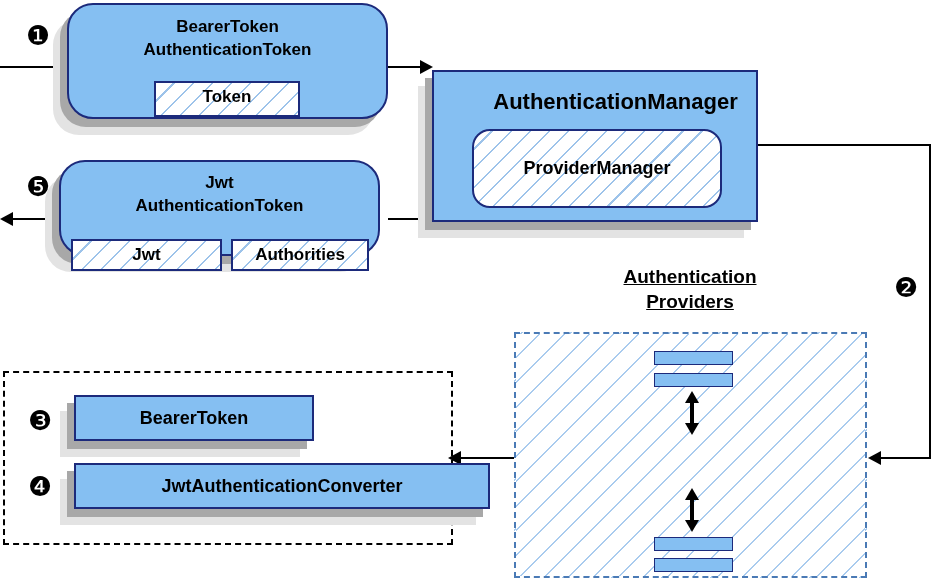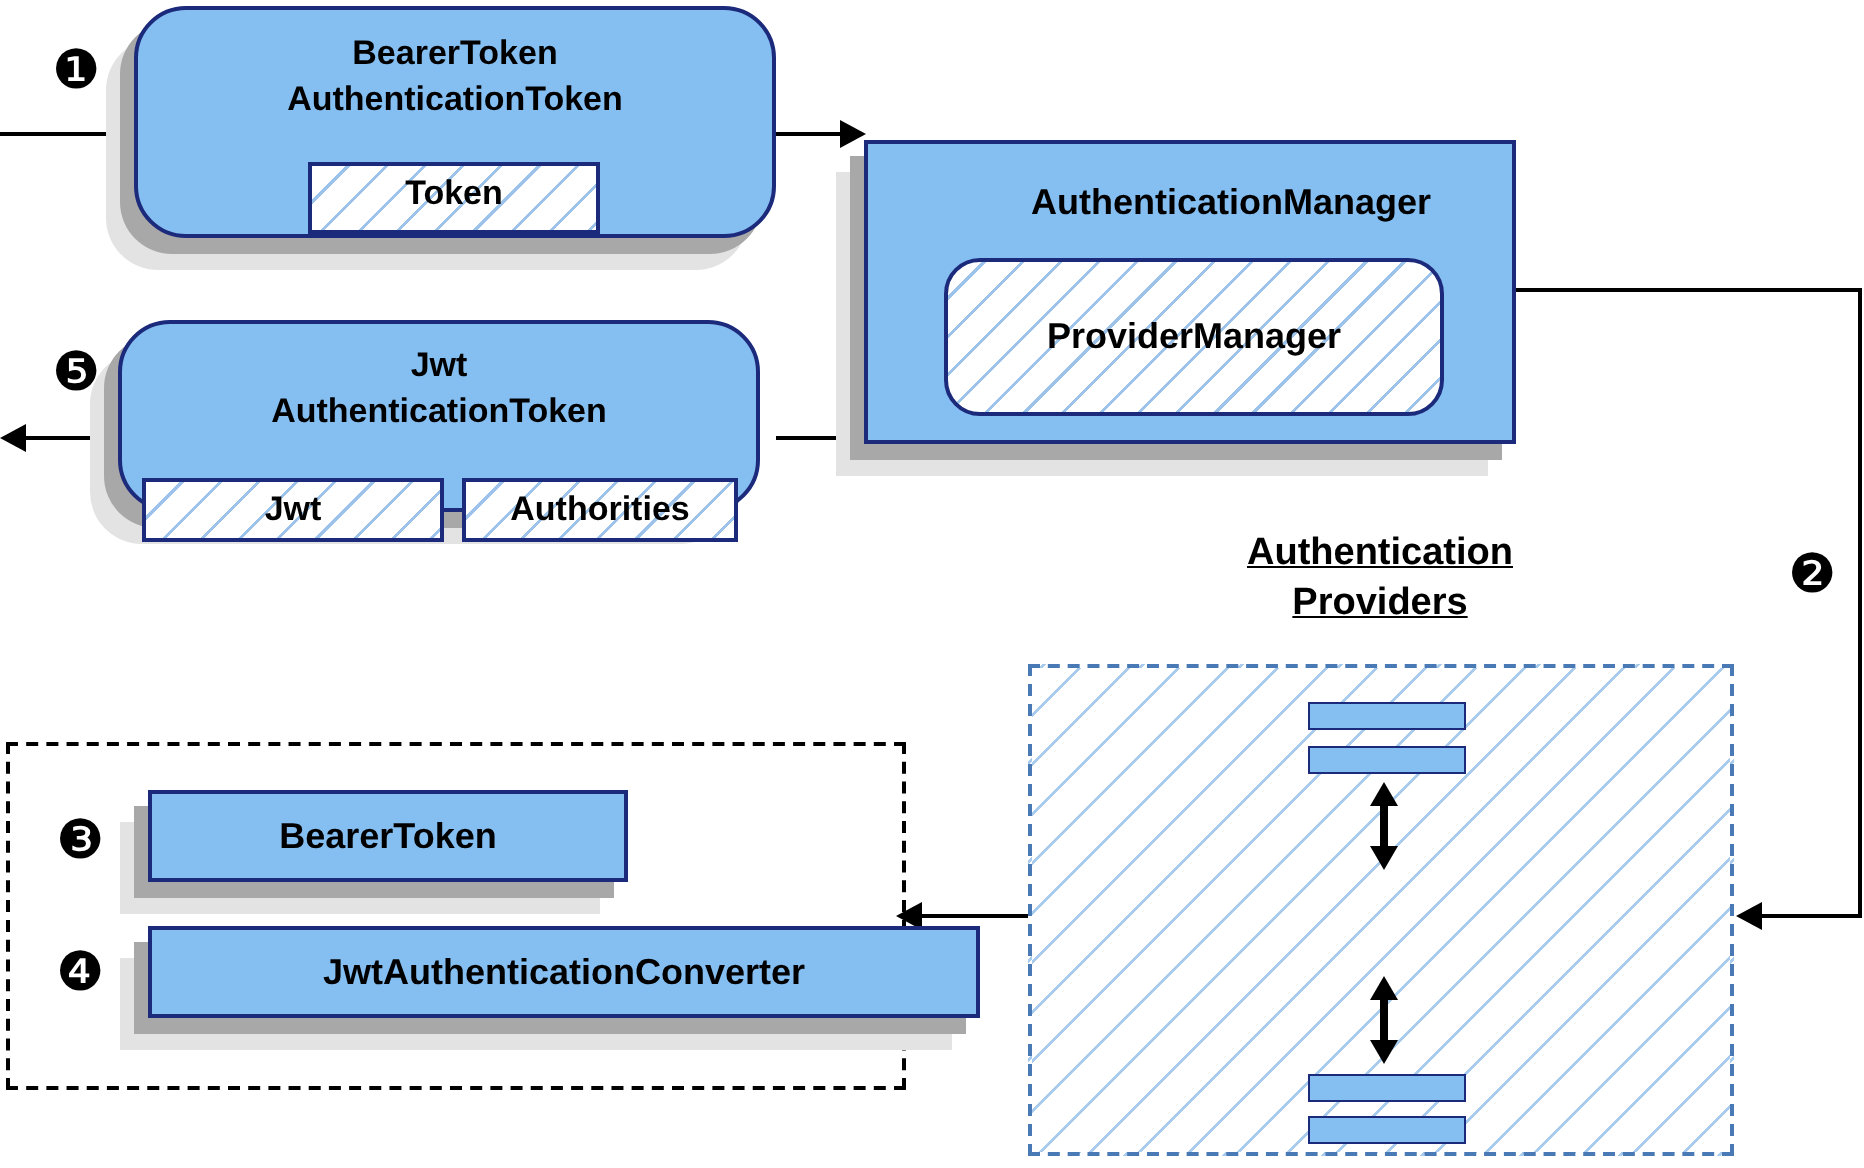--- a/index.html
+++ b/index.html
@@ -63,21 +63,21 @@
   <div class="line" style="left:12px;top:218px;width:55px;height:2px;"></div>
   <div class="tri-left" style="left:0px;top:212px;"></div>
 
   <div class="box rounded shadow" style="left:67px;top:3px;width:321px;height:116px;padding-top:10px;">
     <div class="title">BearerToken</div>
     <div class="title">AuthenticationToken</div>
     <div class="hatch" style="left:85px;top:76px;width:146px;height:36px;font-size:17px;line-height:27px;">Token</div>
   </div>
 
   <div class="box shadow" style="left:432px;top:70px;width:326px;height:152px;padding-top:18px;">
-    <div class="title" style="font-size:18px;padding-left:41px;">AuthenticationManager</div>
+    <div class="title" style="font-size:22px;padding-left:41px;">AuthenticationManager</div>
     <div class="hatch" style="left:38px;top:57px;width:250px;height:79px;font-size:18px;line-height:75px;border-radius:18px;">ProviderManager</div>
   </div>
 
   <div class="box rounded shadow" style="left:59px;top:160px;width:321px;height:96px;padding-top:9px;">
     <div class="title">Jwt</div>
     <div class="title">AuthenticationToken</div>
     <div class="hatch" style="left:10px;top:77px;width:151px;height:32px;font-size:17px;line-height:28px;">Jwt</div>
     <div class="hatch" style="left:170px;top:77px;width:138px;height:32px;font-size:17px;line-height:28px;">Authorities</div>
   </div>
 

